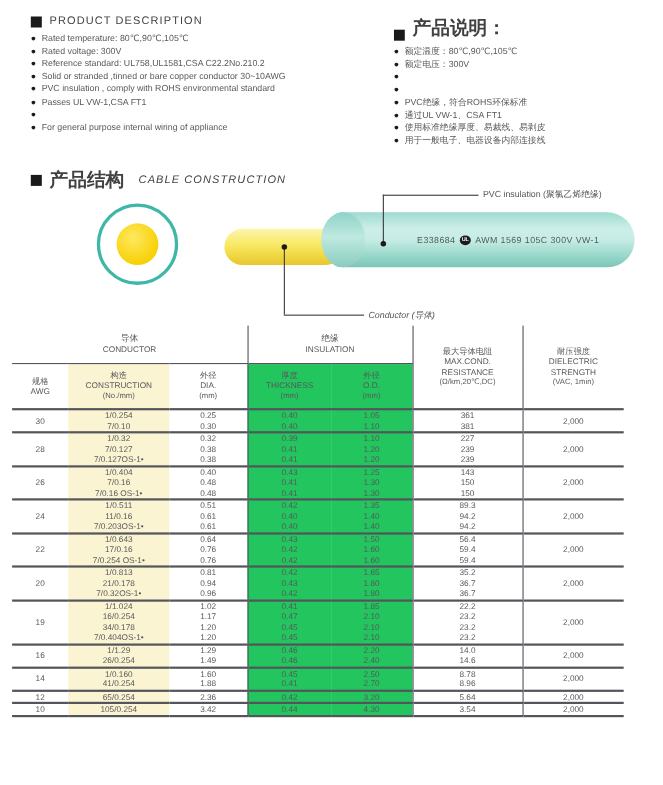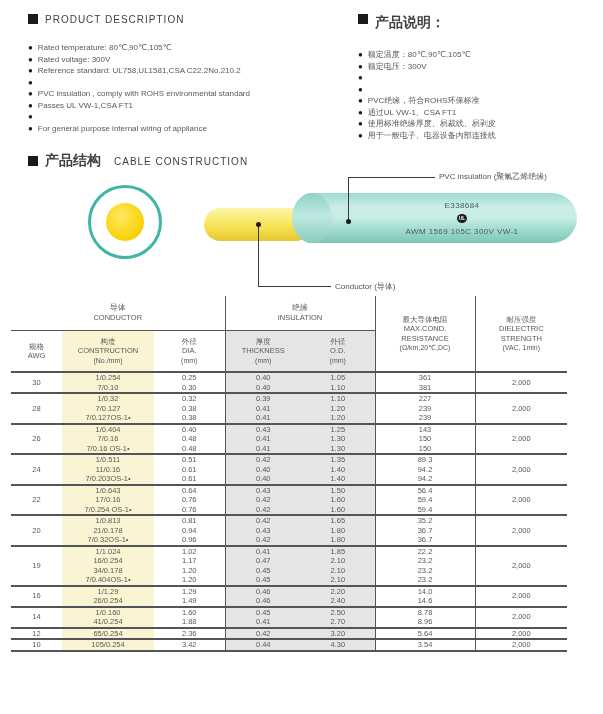--- a/index.html
+++ b/index.html
@@ -5,59 +5,59 @@
   html,body{margin:0;padding:0;}
   body{
     width:603px;height:714px;position:relative;background:#ffffff;
     font-family:"Liberation Sans","DejaVu Sans",sans-serif;
     color:#58595b;overflow:hidden;
   }
   
   .sec-head{position:absolute;display:flex;align-items:center;gap:7px;color:#414143;}
   .sq{width:10px;height:10px;background:#1a1a1a;flex:0 0 auto;}
   .head-en{font-size:10px;letter-spacing:1px;color:#414143;}
-  .head-zh{font-size:14px;font-weight:bold;color:#414143;}
+  .head-zh{font-size:17px;font-weight:bold;color:#414143;}
   
   .desc-col{position:absolute;top:14px;}
   .desc-left{left:28px;width:322px;}
   .desc-right{left:358px;width:245px;overflow:hidden;}
-  .desc-title{display:flex;align-items:flex-start;gap:7px;margin-bottom:17px;}
+  .desc-title{display:flex;align-items:flex-end;gap:7px;margin-bottom:4px;}
   .bullet-line{display:flex;align-items:flex-start;gap:5px;font-size:8px;line-height:11.5px;white-space:nowrap;}
   .bullet-glyph{font-size:8px;line-height:11.5px;color:#1a1a1a;flex:0 0 auto;}
   
   .abs{position:absolute;}
   .xsec-outer{left:88px;top:185px;width:74px;height:74px;border:3.5px solid #3eb7a7;border-radius:50%;background:#fff;box-sizing:border-box;}
   .xsec-inner{left:106px;top:203px;width:38px;height:38px;border-radius:50%;background:radial-gradient(circle at 40% 35%,#ffe861,#f7cf00 75%);}
   .conductor-rod{left:204px;top:208px;width:108px;height:33px;border-radius:16.5px;
     background:linear-gradient(180deg,#fcf5ad 0%,#f8ea6a 40%,#f3dd4b 65%,#e5c62f 100%);z-index:1;}
   .cable-body{left:299px;top:193px;width:278px;height:50px;border-radius:12px 25px 25px 12px;
     background:linear-gradient(180deg,#9edbd0 0%,#cdeee8 30%,#c6ece5 50%,#93d5c8 82%,#7cc6b7 100%);z-index:2;}
   .cable-endcap{left:292px;top:193px;width:40px;height:50px;border-radius:50%;
     background:linear-gradient(180deg,#8fd3c7 0%,#bfe9e1 45%,#8accbe 100%);z-index:3;}
   .cable-marking{left:350px;top:193px;width:224px;height:50px;display:flex;align-items:center;justify-content:center;
-    gap:4px;z-index:4;font-size:8px;color:#4e5d59;letter-spacing:0.4px;white-space:nowrap;flex-direction:column;}
+    gap:4px;z-index:4;font-size:8px;color:#4e5d59;letter-spacing:0.4px;white-space:nowrap;}
   .ul-mark{display:inline-block;width:10px;height:9px;border-radius:50%;background:#1c1c1c;color:#ffffff;
     font-size:5px;font-weight:bold;text-align:center;line-height:9px;letter-spacing:0;}
   .leader-line{background:#3a3a3a;z-index:5;}
   .leader-dot{width:5px;height:5px;border-radius:50%;background:#1a1a1a;z-index:6;}
   .diagram-label{font-size:8px;color:#565759;white-space:nowrap;z-index:6;}
   
   table.spec{position:absolute;left:11px;top:296px;width:556px;border-collapse:collapse;table-layout:fixed;}
   table.spec th,table.spec td{padding:0;font-weight:normal;text-align:center;vertical-align:middle;}
   .gh{font-size:7.5px;line-height:10px;}
   .gh .zh{font-size:8px;}
   th.group-head{height:34px;border-bottom:1.5px solid #54555a;}
   th.tall-head{height:74px;}
   th.sub-head{height:40px;}
   thead tr.sub-row th{border-bottom:2px solid #54555a;}
   th.tall-head{border-bottom:2px solid #54555a;}
   .hline{font-size:7.5px;line-height:9.5px;}
   .hline-sub{font-size:7px;line-height:9.5px;}
   .bg-yellow{background:#faf4d2;}
-  .bg-blue{background:#e5e5e5;}
+  .bg-blue{background:#22c55e;}
   .vdiv{border-left:1.5px solid #54555a;}
   tbody td{border-bottom:2px solid #54555a;padding:3px 0;}
   .cell-line{font-size:7.5px;line-height:9.5px;white-space:nowrap;}
 </style>
 </head>
 <body>
 
 <div class="desc-col desc-left">
   <div class="desc-title">
     <span class="sq"></span>
@@ -71,20 +71,21 @@
       <div class="bullet-line">
         <span class="bullet-glyph">●</span>
         <span>Rated voltage: 300V</span>
       </div>
       <div class="bullet-line">
         <span class="bullet-glyph">●</span>
         <span>Reference standard: UL758,UL1581,CSA C22.2No.210.2</span>
       </div>
       <div class="bullet-line">
         <span class="bullet-glyph">●</span>
+        <span>Solid or stranded ,tinned or bare copper conductor 30~10AWG</span>
       </div>
       <div class="bullet-line">
         <span class="bullet-glyph">●</span>
         <span>PVC insulation , comply with ROHS environmental standard</span>
       </div>
       <div class="bullet-line">
         <span class="bullet-glyph">●</span>
         <span>Passes UL VW-1,CSA FT1</span>
       </div>
       <div class="bullet-line">
@@ -132,21 +133,21 @@
       <div class="bullet-line">
         <span class="bullet-glyph">●</span>
         <span>用于一般电子、电器设备内部连接线</span>
       </div>
     </div>
 </div>
 
 <div class="sec-head" style="left:28px;top:152px;">
   <span class="sq"></span>
   <span class="head-zh">产品结构</span>
-  <span class="head-en" style="margin-left:6px;">CABLE  CONSTRUCTION</span>
+  <span class="head-en" style="margin-left:6px;font-style:italic;">CABLE  CONSTRUCTION</span>
 </div>
 
 <div class="abs xsec-outer"></div>
 <div class="abs xsec-inner"></div>
 
 <div class="abs conductor-rod"></div>
 <div class="abs cable-body"></div>
 <div class="abs cable-endcap"></div>
 <div class="abs cable-marking">
   <span>E338684</span>
@@ -155,21 +156,21 @@
 </div>
 
 <div class="abs leader-dot" style="left:346px;top:219px;"></div>
 <div class="abs leader-line" style="left:348px;top:177px;width:1px;height:44px;"></div>
 <div class="abs leader-line" style="left:348px;top:177px;width:87px;height:1px;"></div>
 <div class="abs diagram-label" style="left:439px;top:171px;">PVC insulation (聚氯乙烯绝缘)</div>
 
 <div class="abs leader-dot" style="left:256px;top:222px;"></div>
 <div class="abs leader-line" style="left:258px;top:225px;width:1px;height:61px;"></div>
 <div class="abs leader-line" style="left:258px;top:286px;width:73px;height:1px;"></div>
-<div class="abs diagram-label" style="left:335px;top:281px;">Conductor (导体)</div>
+<div class="abs diagram-label" style="left:335px;top:281px;font-style:italic;">Conductor (导体)</div>
 
 <table class="spec">
   <colgroup>
     <col style="width:51px">
       <col style="width:92px">
       <col style="width:71px">
     <col style="width:76px">
       <col style="width:74px">
       <col style="width:100px">
       <col style="width:92px">

